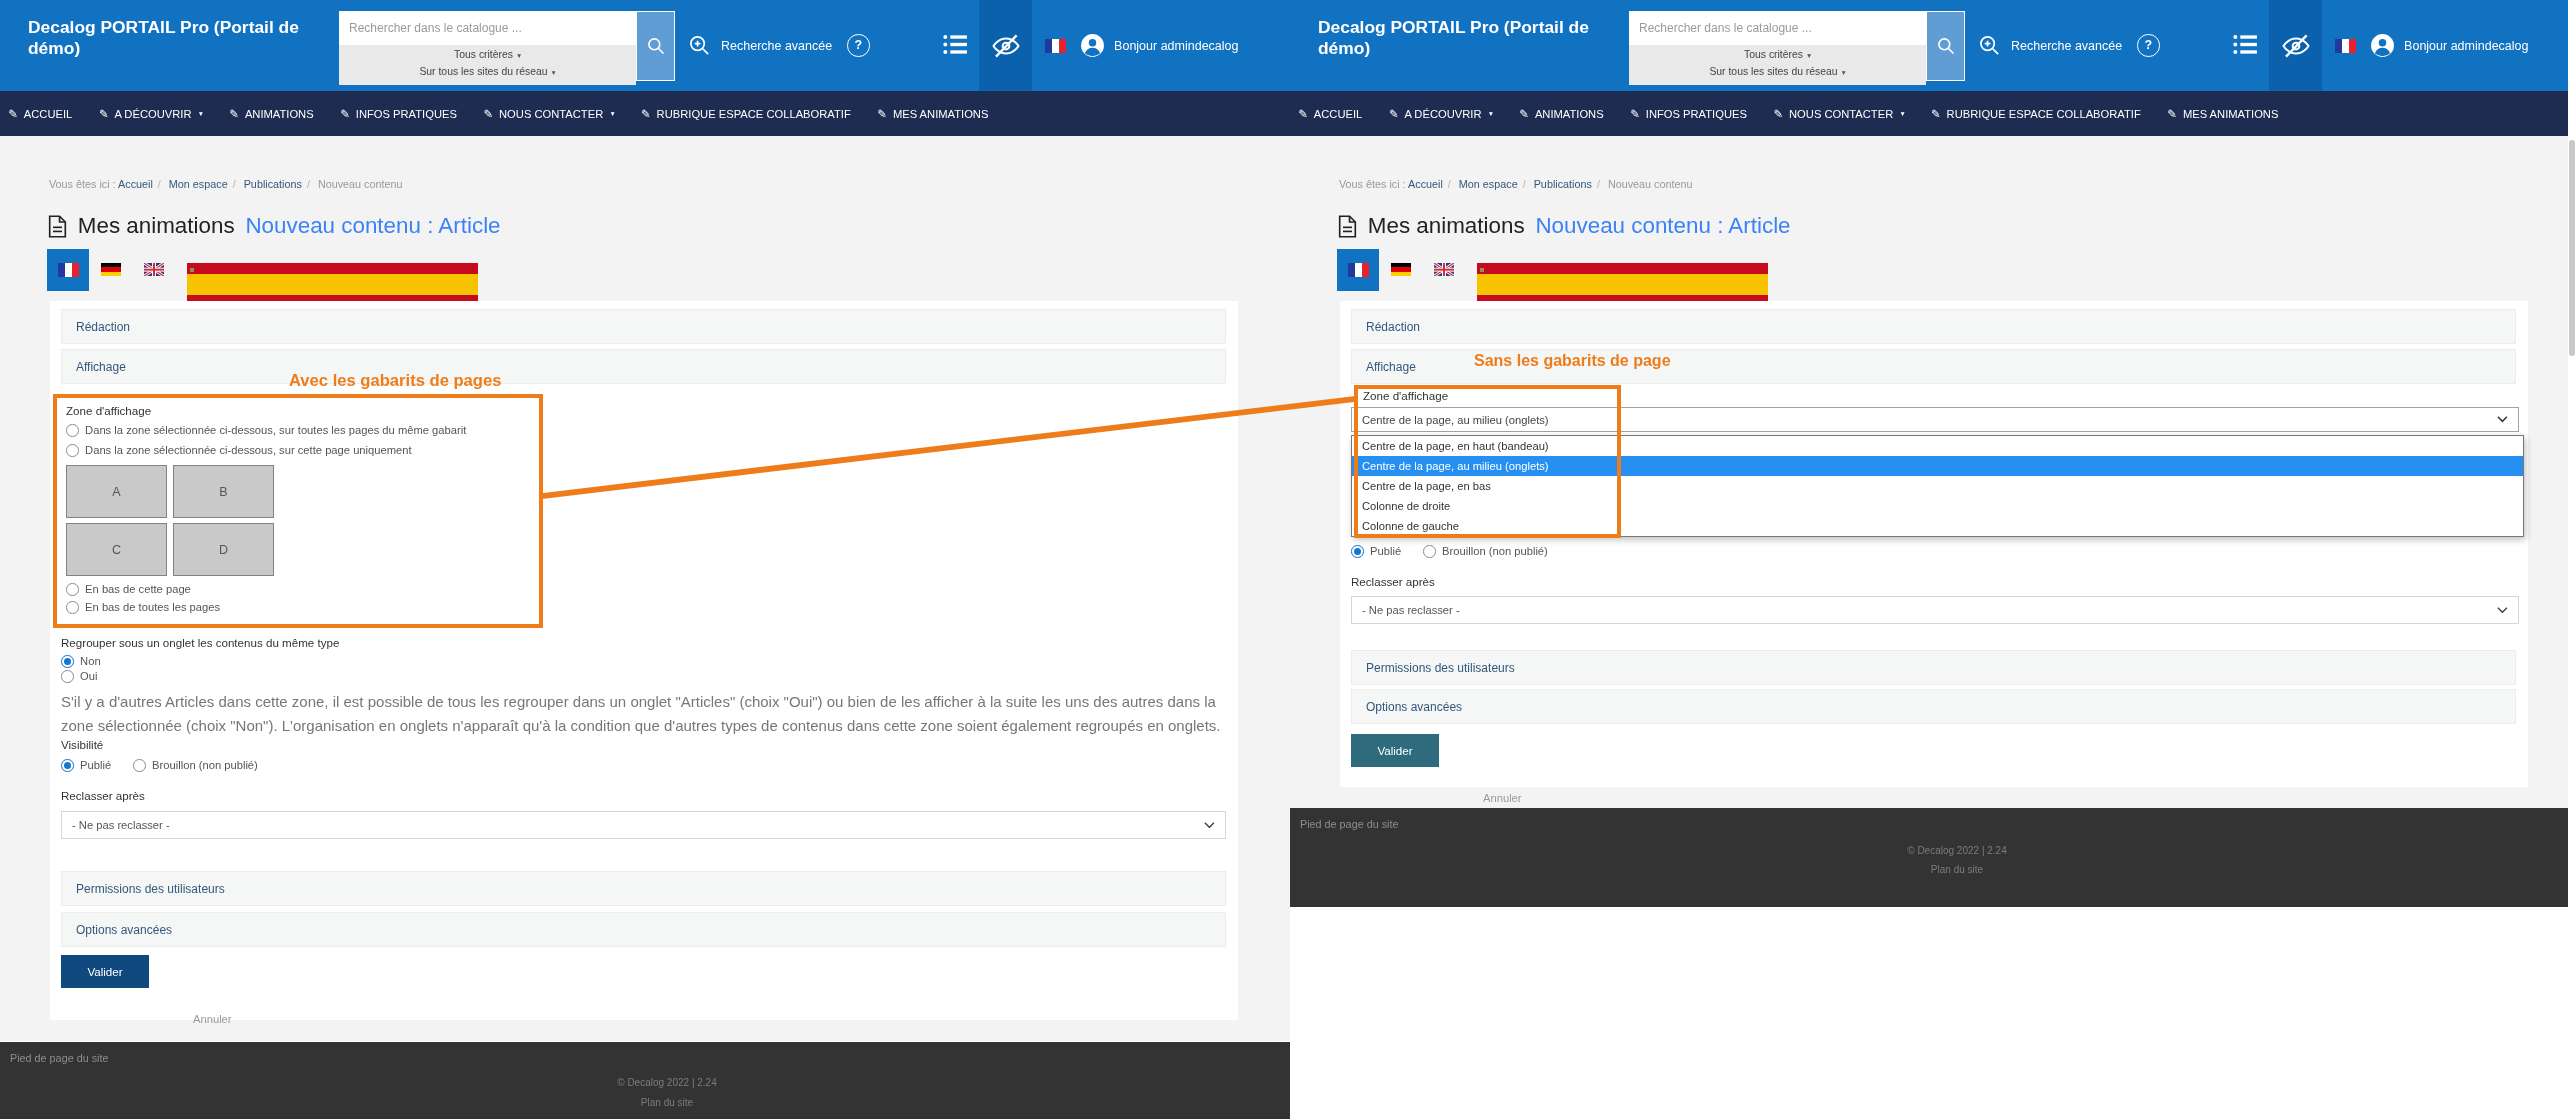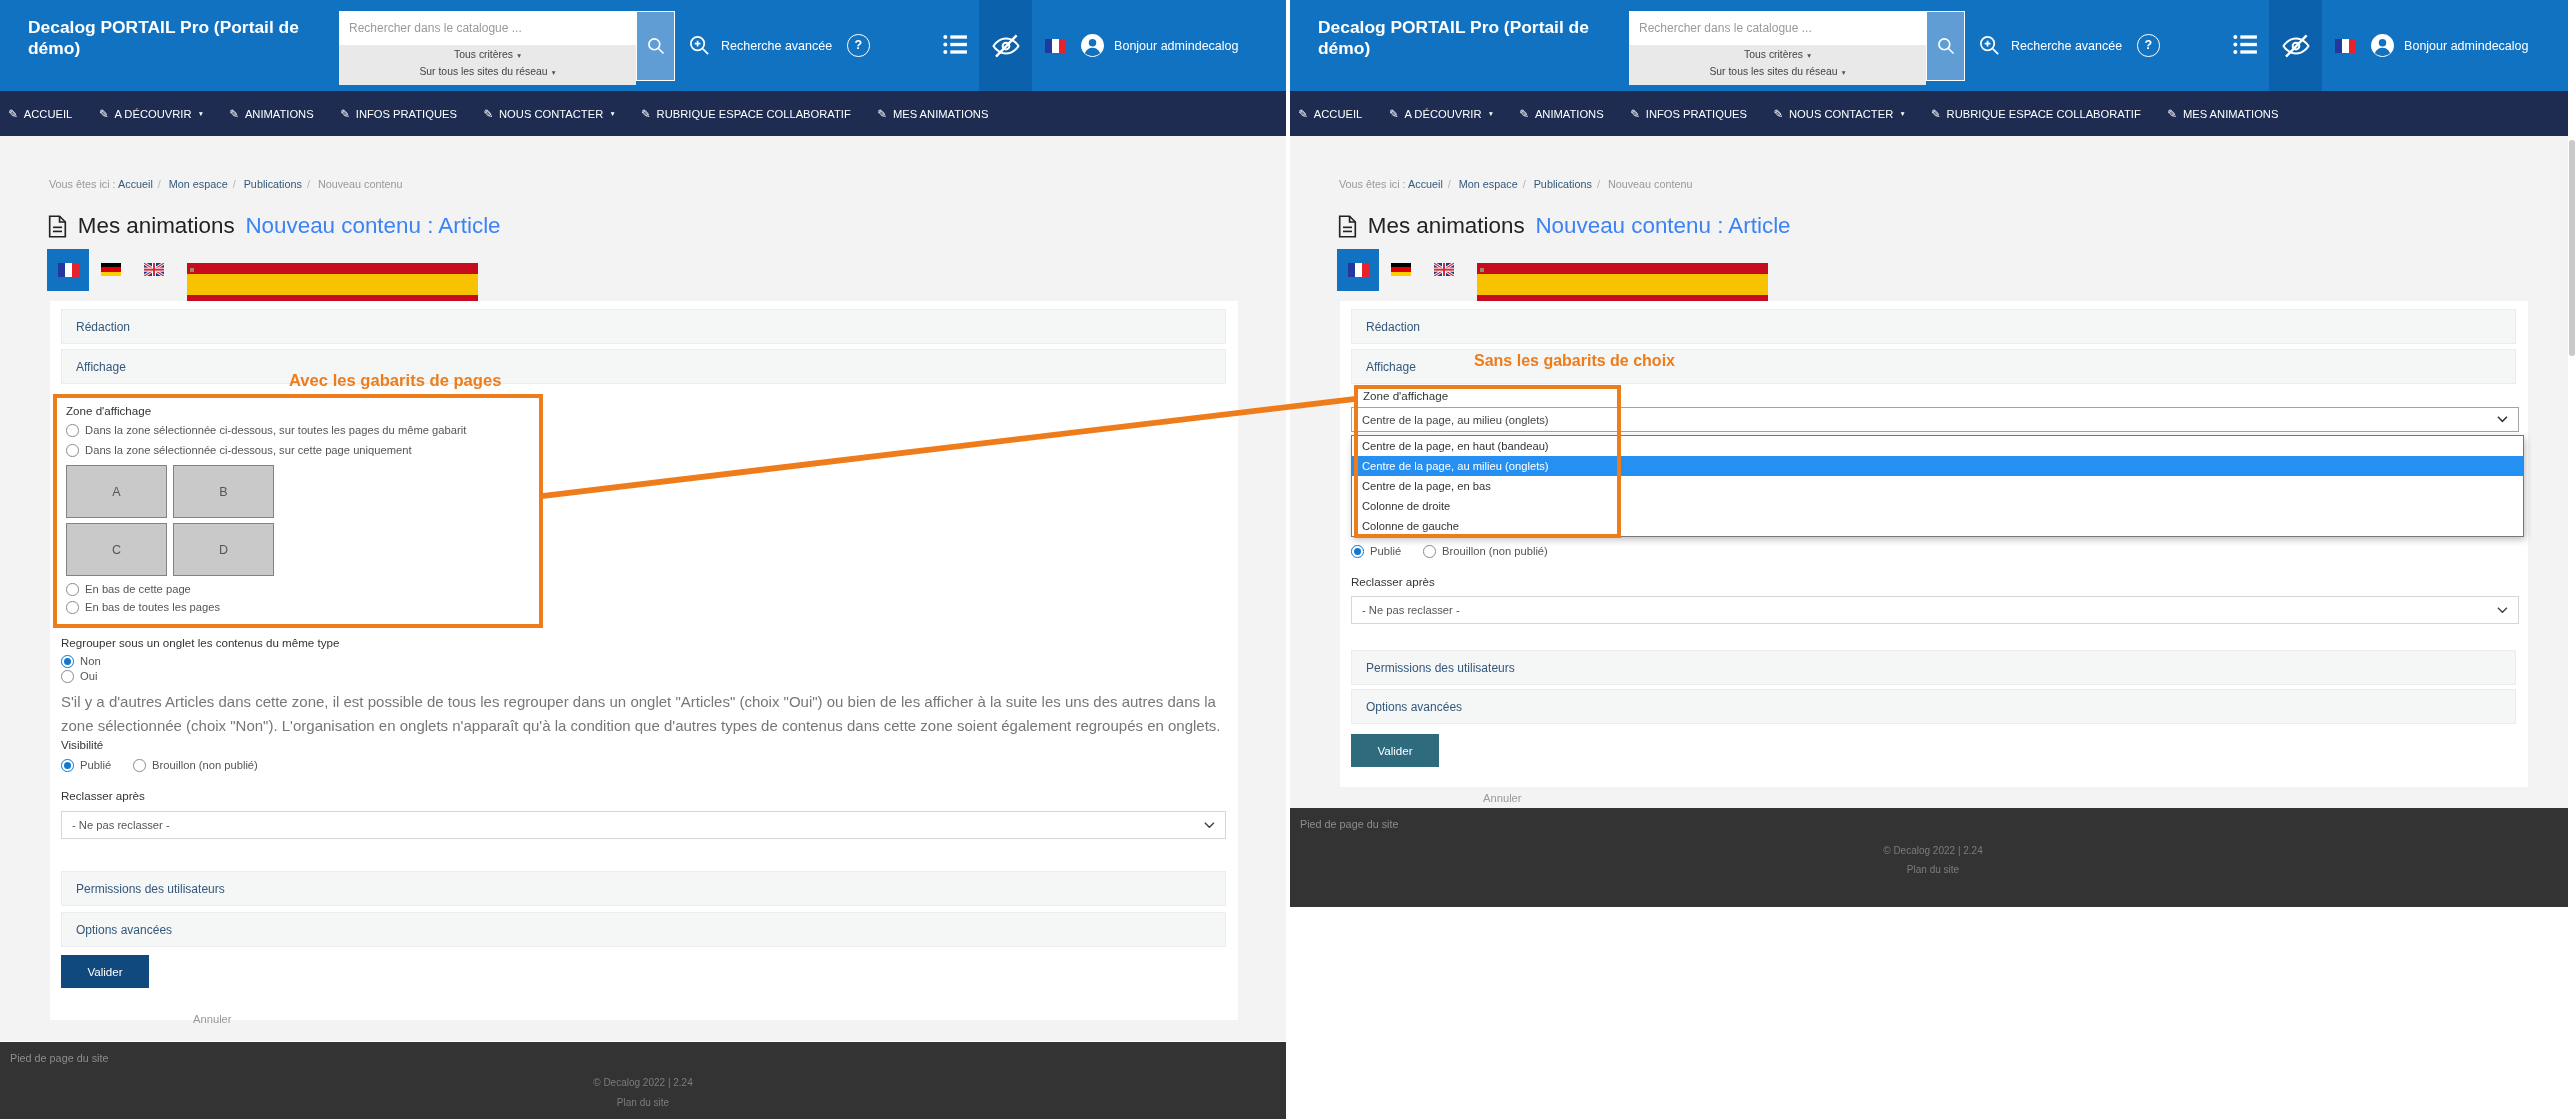--- a/index.html
+++ b/index.html
@@ -1,18 +1,18 @@
 <!DOCTYPE html>
 <html style="font-size:13.3px"><head>
 <meta charset="utf-8">
 <style>
   html,body{margin:0;padding:0;background:#fff;}
   .stage{position:relative;width:2576px;height:1120px;background:#fff;overflow:hidden;
          font-family:"Liberation Sans",sans-serif;-webkit-font-smoothing:antialiased;}
-  .panel{position:absolute;top:0;width:1286px;height:1120px;background:#fff;}
+  .panel{position:absolute;top:0;width:1286px;height:1120px;background:#fff;padding-left:48px;}
 
   
   .hd{position:absolute;left:0;top:0;width:100%;height:91px;background:#1272c2;}
   .hd-title{position:absolute;left:28px;top:16.6px;width:287px;color:#fff;font-size:17.4px;
             font-weight:bold;line-height:1.25;cursor:pointer;}
   .search{position:absolute;left:339px;top:10.8px;width:341px;height:70px;}
   .s-input{display:block;width:297px;height:34px;border:0;padding:0 10px;font-size:12px;
            color:#555;background:#fff;box-sizing:border-box;outline:none;
            font-family:"Liberation Sans",sans-serif;}
   .s-input::placeholder{color:#9a9a9a;}
@@ -481,21 +481,21 @@
     </div>
 
     <div class="card card-right"></div>
     <div class="acc" style="top:309px">
         <span>Rédaction</span>
       </div>
     <div class="acc" style="top:349px">
         <span>Affichage</span>
       </div>
 
-    <div class="ann ann-right">Sans les gabarits de choix</div>
+    <div class="ann ann-right">Sans les gabarits de page</div>
     <div class="obox obox-right"></div>
 
     <div class="lbl" style="left:73px;top:389px">Zone d'affichage</div>
     <div class="zone-sel">
       <span>Centre de la page, au milieu (onglets)</span>
       <svg class="chev" width="10.8" height="6.6" viewBox="0 0 13 8">
           <path d="M1 1l5.5 5.5L12 1" fill="none" stroke="#333" stroke-width="1.8"></path>
         </svg>
     </div>
     <div class="dd">

